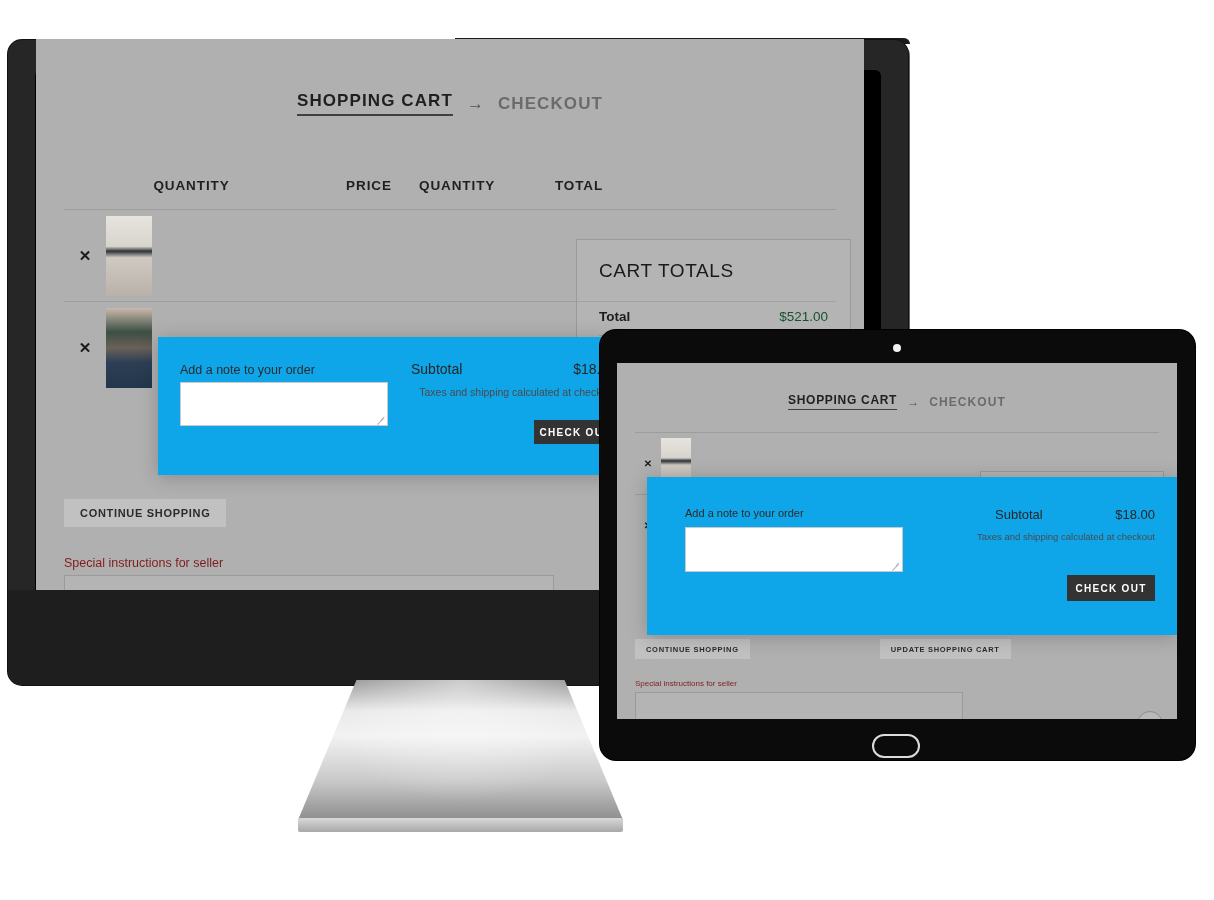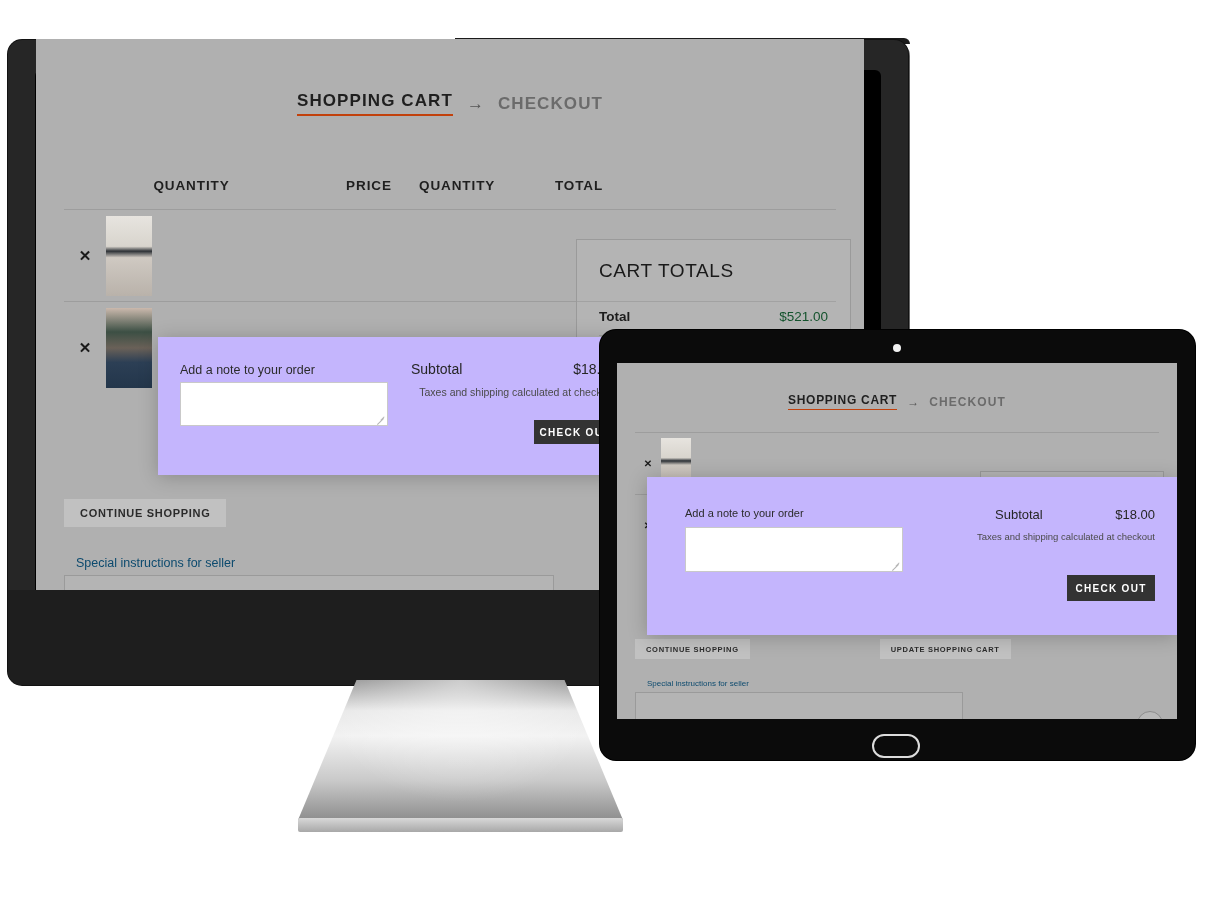--- a/index.html
+++ b/index.html
@@ -88,21 +88,21 @@
     width:560px; height:356px;
     background:#b0b0b0;
     overflow:hidden;
   }
 
   
   .page { position:relative; width:100%; height:100%; }
   .breadcrumb { display:flex; align-items:center; justify-content:center; gap:14px; }
   .bc-active {
     font-weight:700; color:#1f1f1f; letter-spacing:1.1px;
-    border-bottom:2px solid #c2410c; padding-bottom:3px;
+    border-bottom:2px solid #404040; padding-bottom:3px;
   }
   .bc-arrow { color:#555; }
   .bc-next { font-weight:700; color:#6b6b6b; letter-spacing:1.1px; }
 
   .thead { display:flex; color:#1f1f1f; font-weight:700; letter-spacing:.9px; }
   .cart-row { display:flex; align-items:center; border-top:1px solid #9d9d9d; }
   .rm { color:#1b1b1b; font-weight:700; }
   .thumb { background-size:cover; background-position:center top; }
   .thumb-a { background:
       linear-gradient(to bottom, #e7e4df 0%, #d8d4cd 38%, #2d3136 44%, #cfc9c2 52%, #b9b2aa 100%); }
@@ -114,25 +114,25 @@
   .totals-row { display:flex; justify-content:space-between; align-items:center; }
   .totals-label { font-weight:700; color:#1d1d1d; }
   .totals-val { color:#14532d; }
   .totals-link { color:#b8323c; }
 
   .btn-ghost {
     background:rgba(255,255,255,.22); color:#2b2b2b;
     font-weight:700; letter-spacing:.7px; display:flex;
     align-items:center; justify-content:center; border:0;
   }
-  .si-label { color:#0c4a6e;margin-left:12px; }
+  .si-label { color:#7f1d1d; }
   .si-box { border:1px solid #9a9a9a; background:rgba(255,255,255,.05); }
 
   
-  .modal { position:absolute; background:#c4b5fd; box-shadow:0 2px 18px rgba(0,0,0,.22);padding-left:48px; }
+  .modal { position:absolute; background:#0ea5e9; box-shadow:0 2px 18px rgba(0,0,0,.22);padding-left:48px; }
   .note-label { color:#2b2b2b; }
   .note-area { border:1px solid #c9c9c9; background:#fff; position:relative; }
   .resize-grip { position:absolute; right:2px; bottom:1px; width:10px; height:10px; }
   .resize-grip:before, .resize-grip:after {
     content:""; position:absolute; right:0; background:#b3b3b3; height:1px; transform:rotate(-45deg);
   }
   .resize-grip:before { width:9px; bottom:2px; }
   .resize-grip:after  { width:5px; bottom:5px; }
   .sub-row { display:flex; justify-content:space-between; align-items:baseline; }
   .sub-label { color:#262626; }

